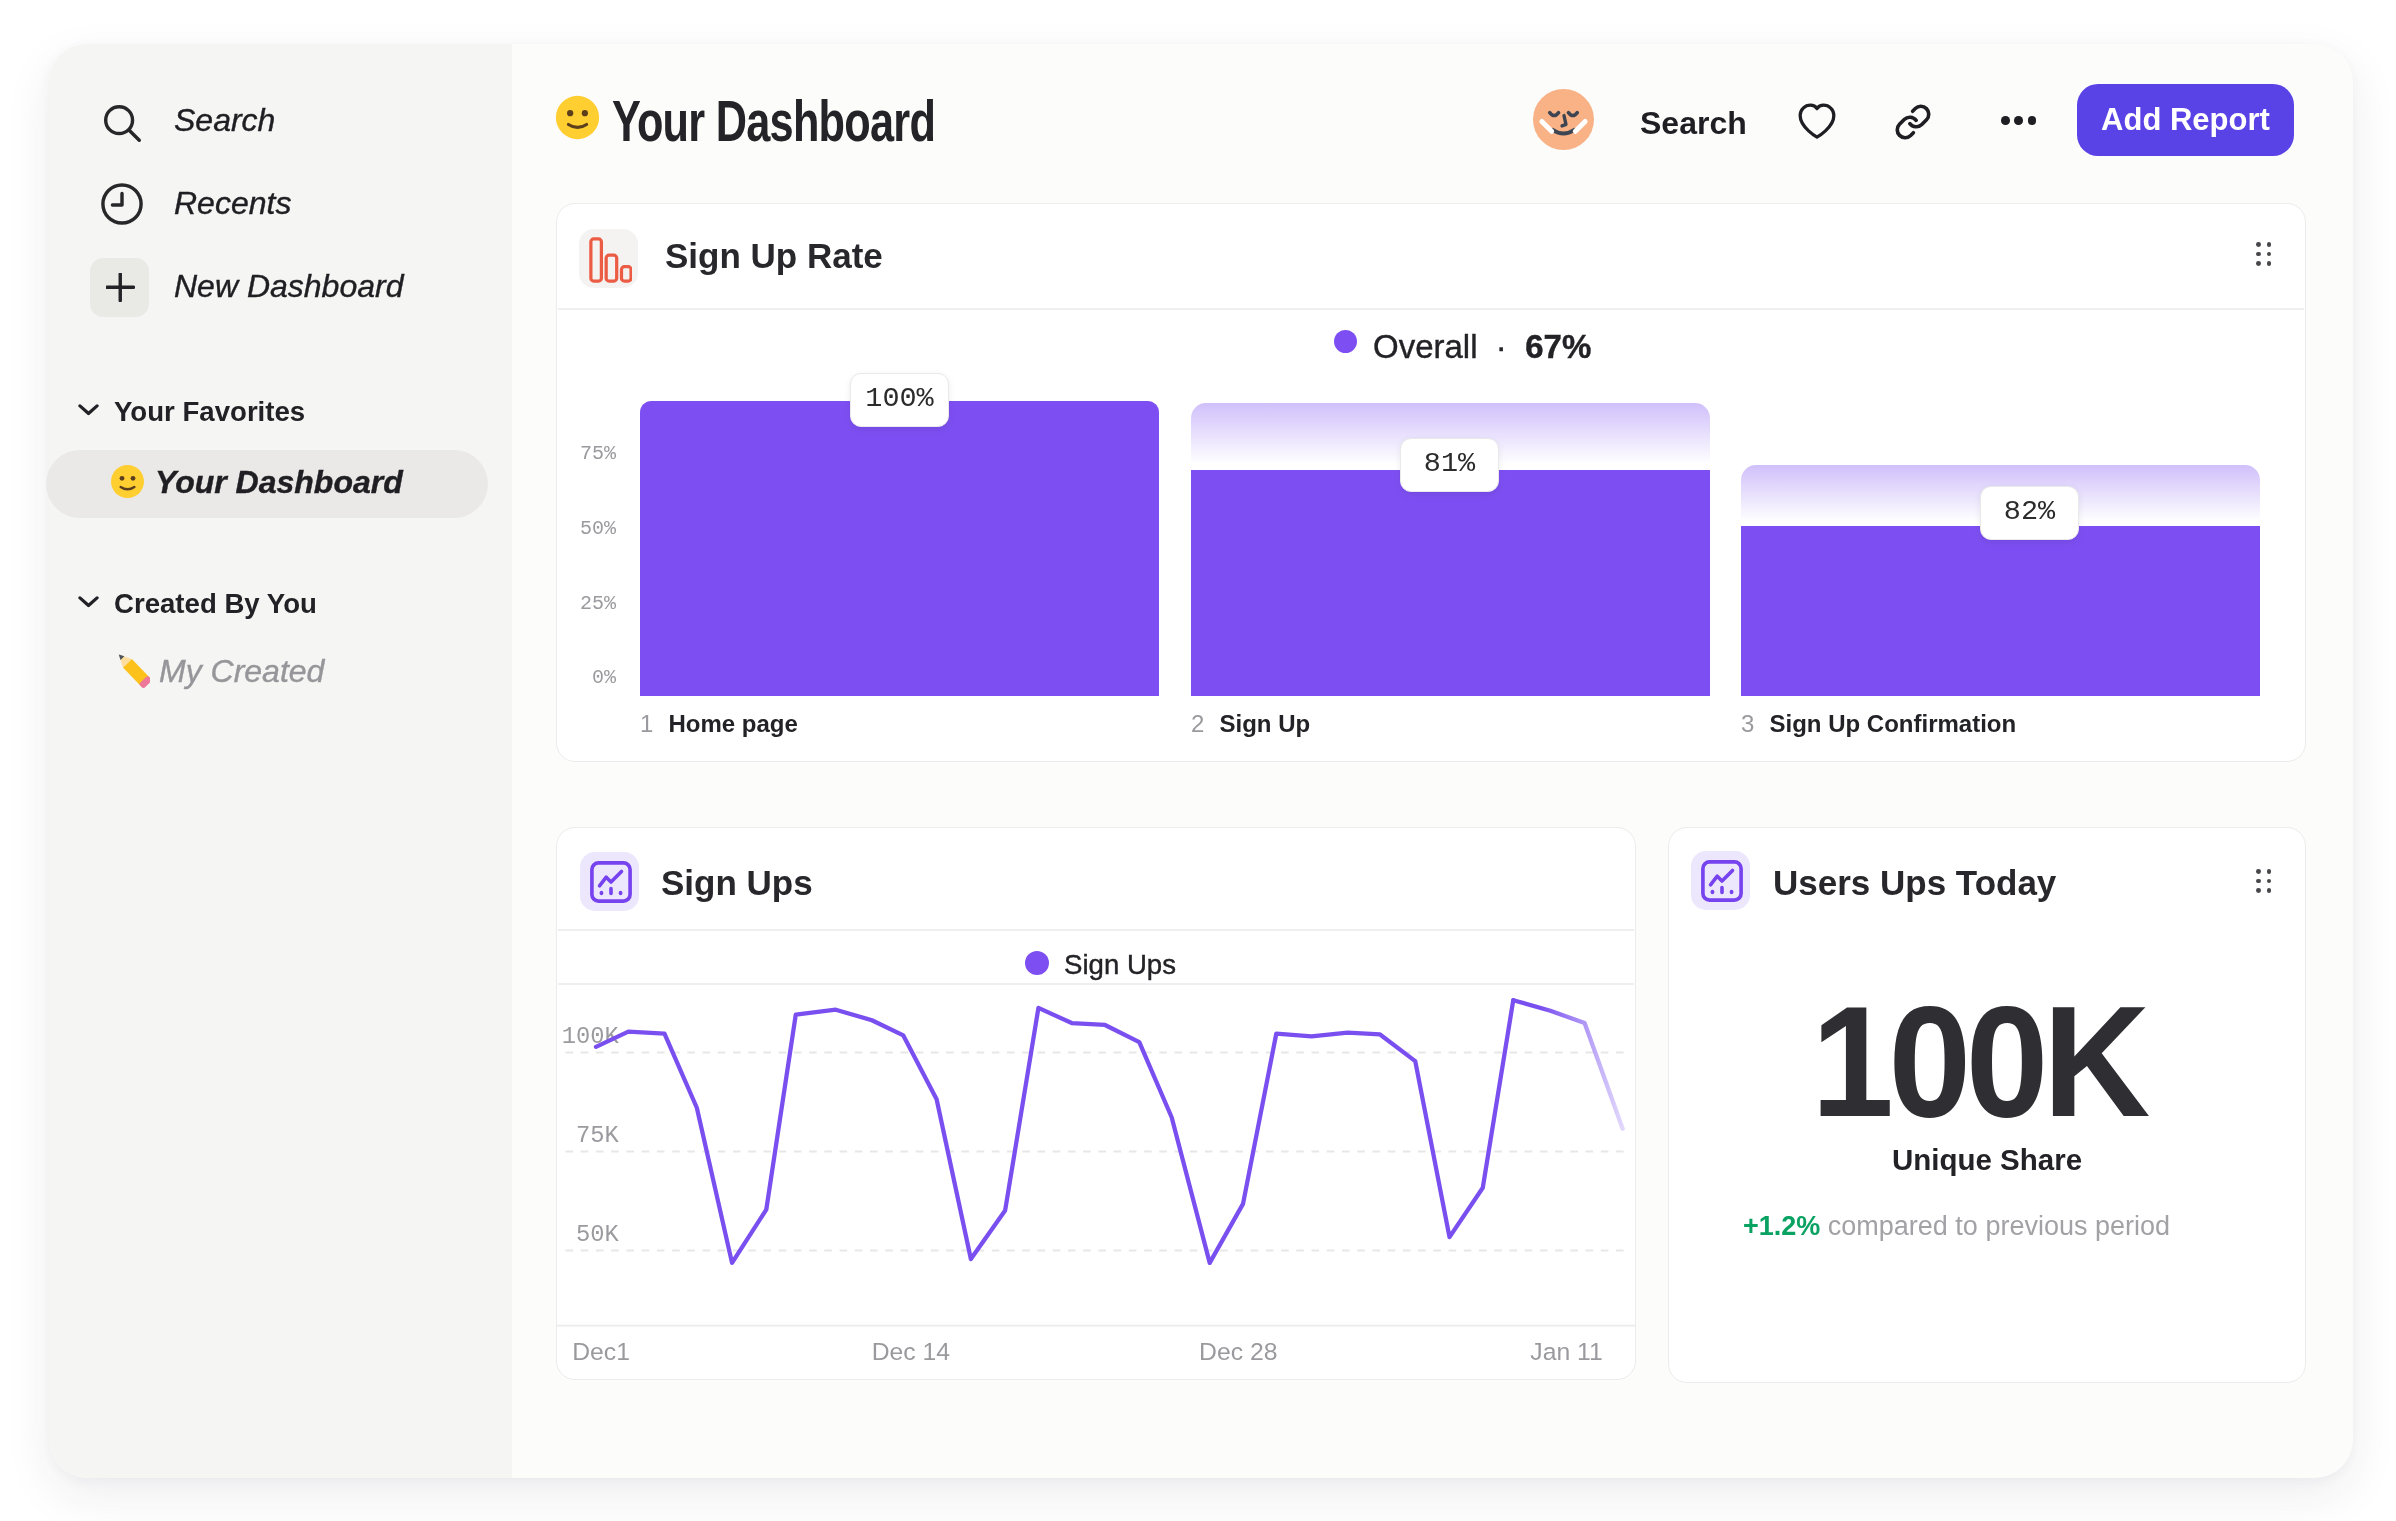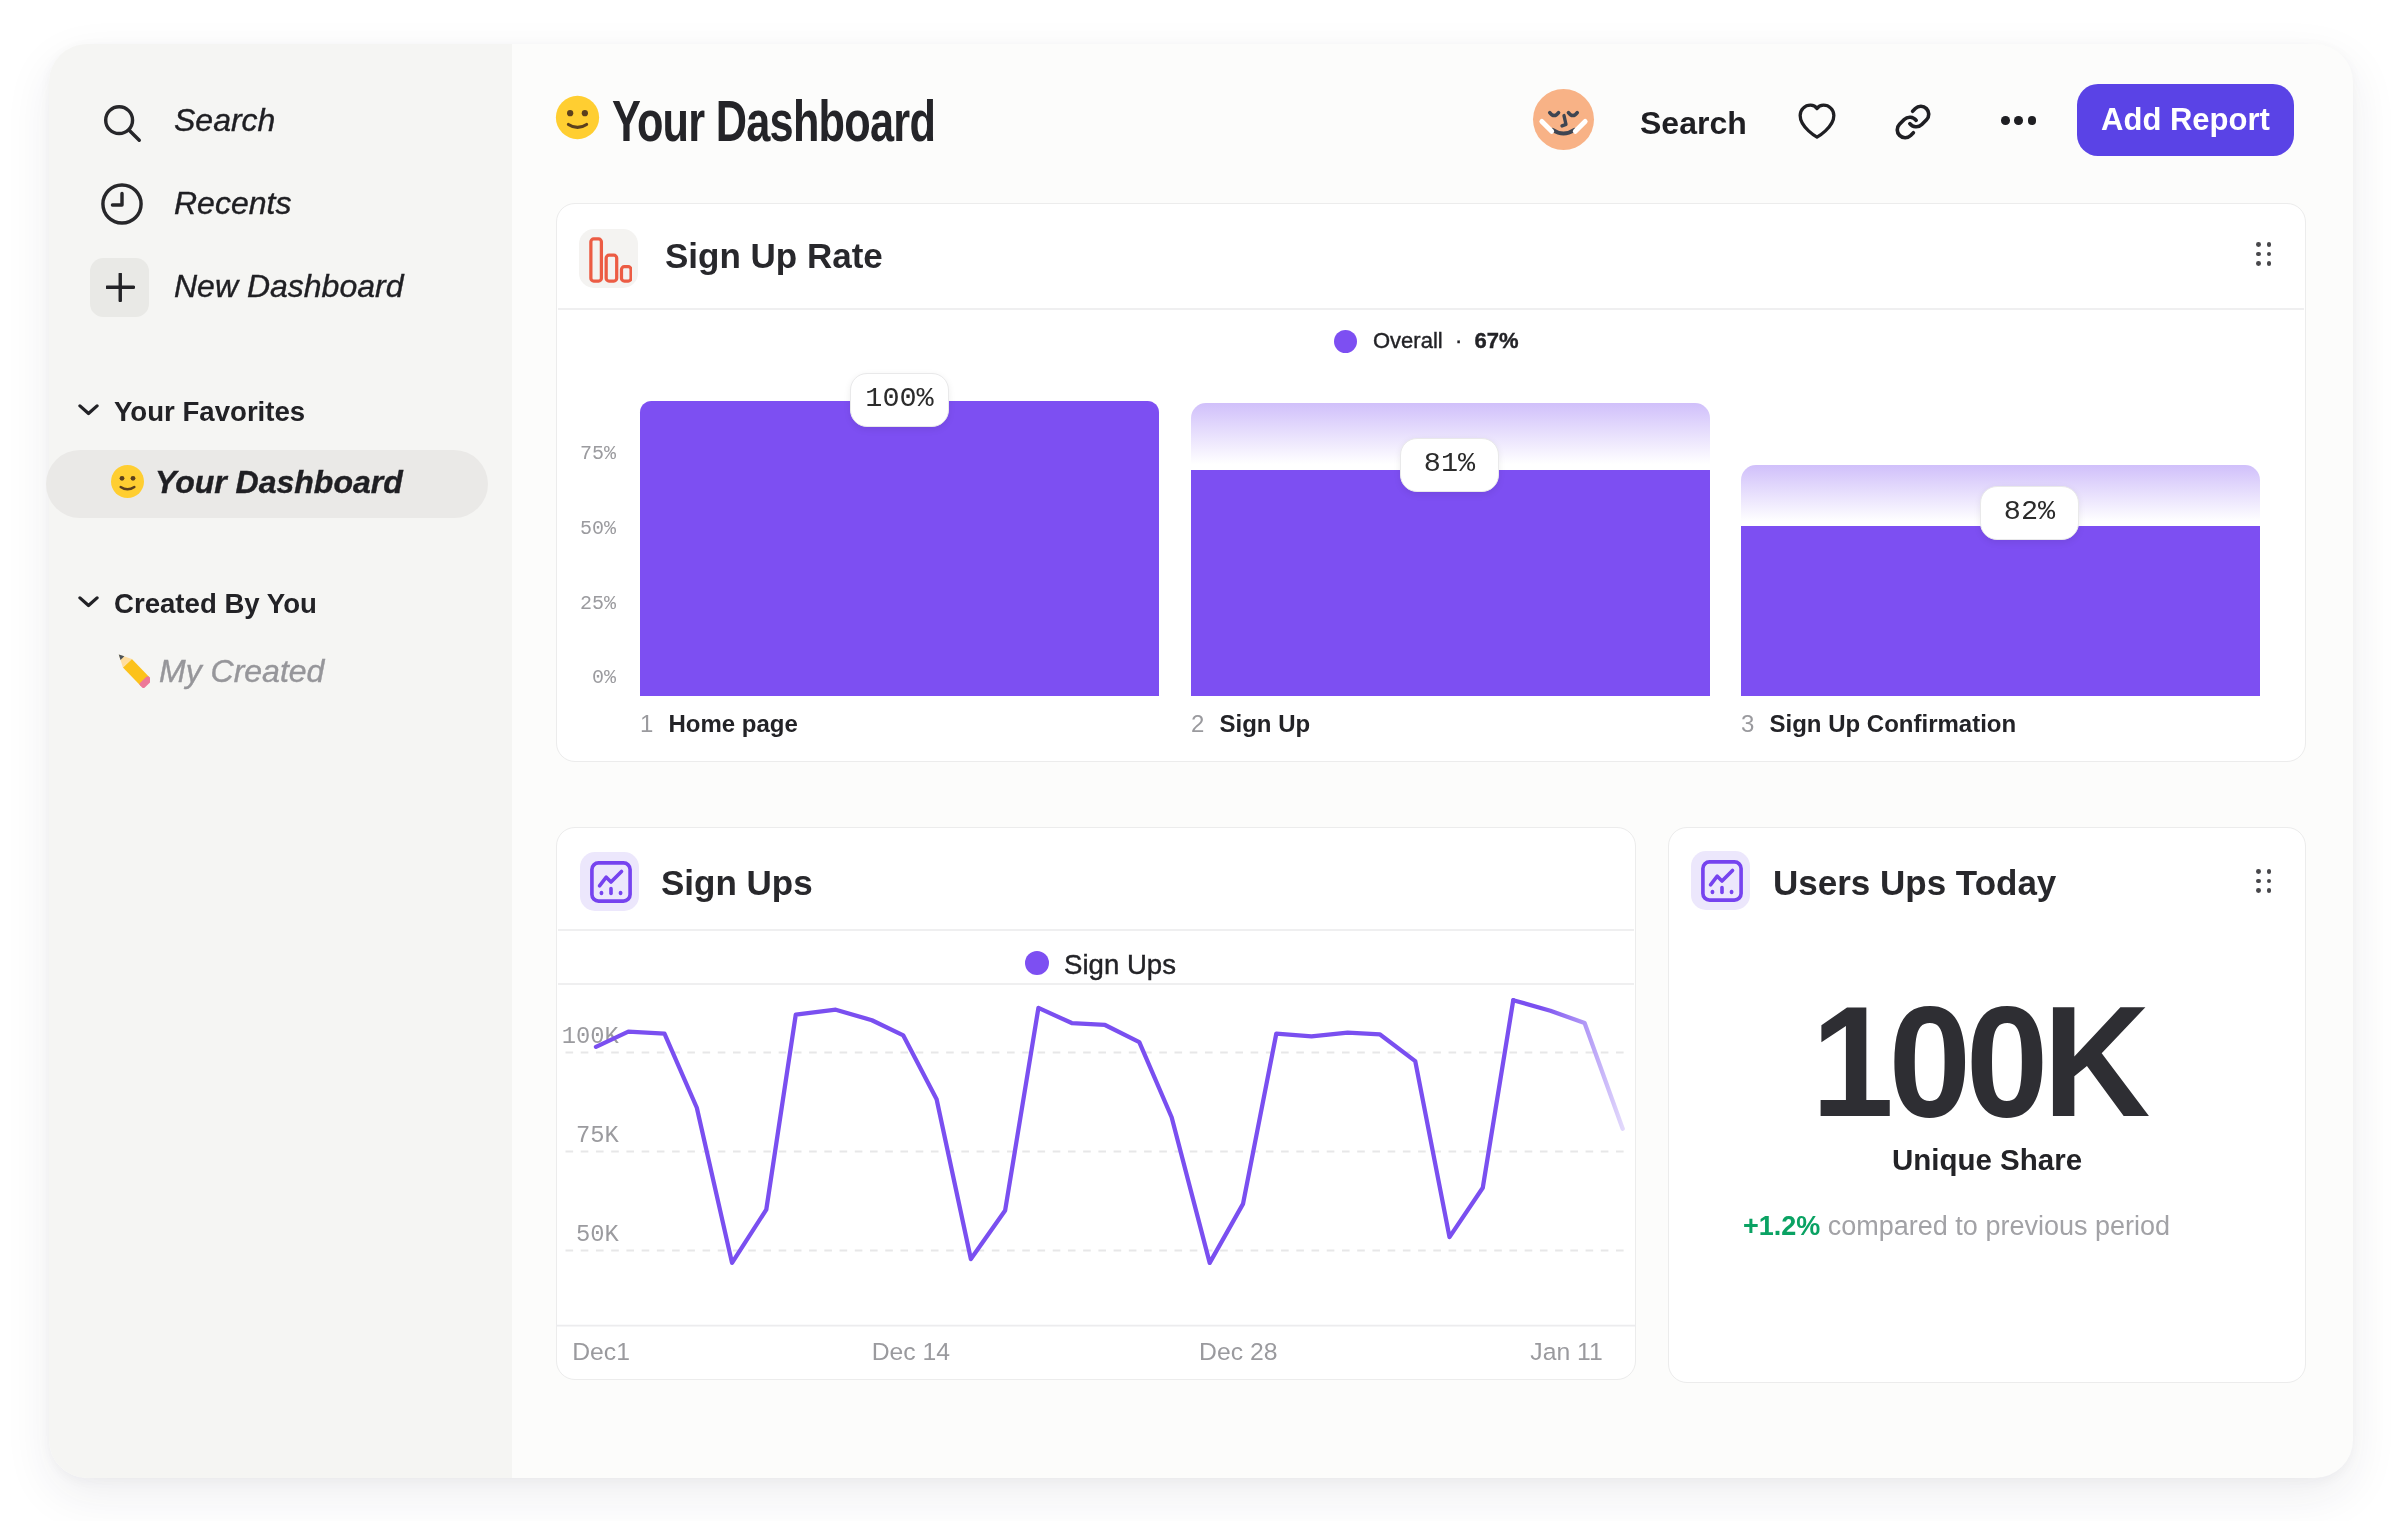--- a/index.html
+++ b/index.html
@@ -6,21 +6,21 @@
   html,body { width:2397px; height:1522px; background:#ffffff; font-family:"Liberation Sans", sans-serif; }
   .abs { position:absolute; }
   .app { position:absolute; left:49px; top:44px; width:2304px; height:1434px; background:#fcfcfb; border-radius:38px; box-shadow:0 17px 48px rgba(40,40,60,0.08), 0 2.9px 11.4px rgba(40,40,60,0.035); }
   .sidebar { position:absolute; left:49px; top:44px; width:463px; height:1434px; background:#f5f5f3; border-radius:38px 0 0 38px; }
   .sitem { position:absolute; left:174px; font-size:32px; color:#1f1f23; font-weight:500;font-style:italic; -webkit-text-stroke:0.4px currentColor; }
   .shead { position:absolute; left:114px; font-size:27.6px; color:#222226; font-weight:700; }
   svg { display:block; }
   .card { position:absolute; background:#ffffff; border:1.9px solid #ececec; border-radius:19px; }
   .ctitle { position:absolute; font-size:35px; font-weight:700; color:#28282c; }
   .ylab { position:absolute; width:76px; text-align:right; font-family:"Liberation Mono", monospace; font-size:20px; color:#9b9b9f; }
-  .vbox { position:absolute; width:99px; height:54px; background:#fff; border:1.9px solid #e9e9ea; border-radius:17px; box-shadow:0 2.9px 7.6px rgba(0,0,0,0.07); text-align:center; line-height:50px; font-family:"Liberation Mono", monospace; font-size:28.5px; color:#2b2b2b; }
+  .vbox { position:absolute; width:99px; height:54px; background:#fff; border:1.9px solid #e9e9ea; border-radius:11px; box-shadow:0 2.9px 7.6px rgba(0,0,0,0.07); text-align:center; line-height:50px; font-family:"Liberation Mono", monospace; font-size:28.5px; color:#2b2b2b; }
   .steplab { position:absolute; top:710px; font-size:24px; color:#232327; font-weight:700; }
   .stepnum { color:#9a9a9e; font-weight:400; display:inline-block; width:28.5px; }
   .grip { position:absolute; width:16px; height:24px; }
   .grip i { position:absolute; width:4.8px; height:4.8px; border-radius:50%; background:#47474b; }
 </style>
 </head>
 <body>
 <div class="app"></div>
 <div class="sidebar"></div>
 
@@ -112,21 +112,21 @@
   <i style="left:0;top:0"></i>
     <i style="left:10.5px;top:0"></i>
     <i style="left:0;top:9.5px"></i>
     <i style="left:10.5px;top:9.5px"></i>
     <i style="left:0;top:19px"></i>
     <i style="left:10.5px;top:19px"></i>
 </div>
 <div class="abs" style="left:558px;top:308px;width:1746px;height:1.9px;background:#efeff0"></div>
 
 <div class="abs" style="left:1334px;top:330px;width:23px;height:23px;border-radius:50%;background:#7d4ff2"></div>
-<div class="abs" style="left:1373px;top:328px;font-size:22px;color:#232327;font-weight:500;-webkit-text-stroke:0.4px #232327">Overall&nbsp;&nbsp;·&nbsp;&nbsp;<span style="font-weight:700">67%</span></div>
+<div class="abs" style="left:1373px;top:328px;font-size:33px;color:#232327;font-weight:500;-webkit-text-stroke:0.4px #232327">Overall&nbsp;&nbsp;·&nbsp;&nbsp;<span style="font-weight:700">67%</span></div>
 
 <div class="ylab" style="left:540px;top:442px">75%</div>
 <div class="ylab" style="left:540px;top:517px">50%</div>
 <div class="ylab" style="left:540px;top:592px">25%</div>
 <div class="ylab" style="left:540px;top:666px">0%</div>
 
 <div class="abs" style="left:640px;top:401px;width:519px;height:295px;background:#7d4ff2;border-radius:11.4px 11.4px 0 0"></div>
 <div class="abs" style="left:1191px;top:403px;width:519px;height:68px;background:linear-gradient(180deg, rgba(125,79,242,0.36) 0%, rgba(125,79,242,0.0) 90%);border-radius:15px 15px 0 0"></div>
 <div class="abs" style="left:1191px;top:470px;width:519px;height:226px;background:#7d4ff2"></div>
 <div class="abs" style="left:1741px;top:465px;width:519px;height:63px;background:linear-gradient(180deg, rgba(125,79,242,0.36) 0%, rgba(125,79,242,0.0) 90%);border-radius:15px 15px 0 0"></div>

